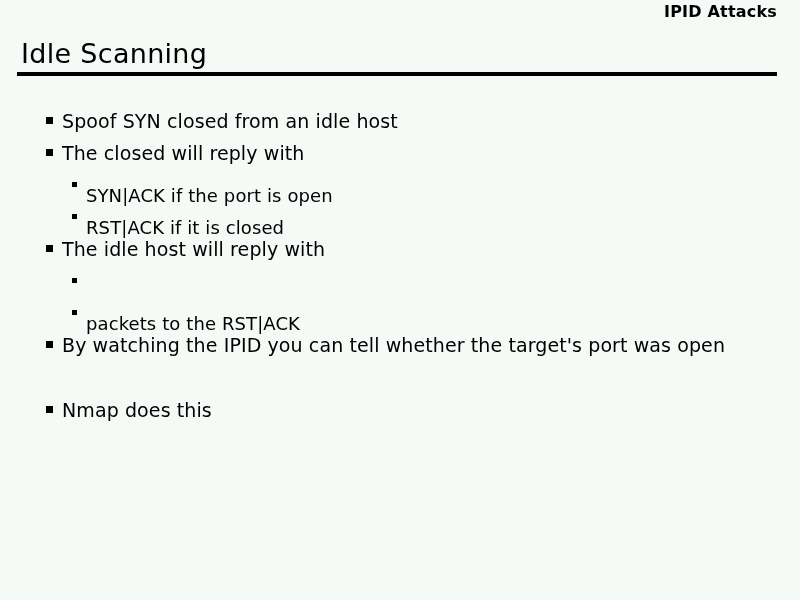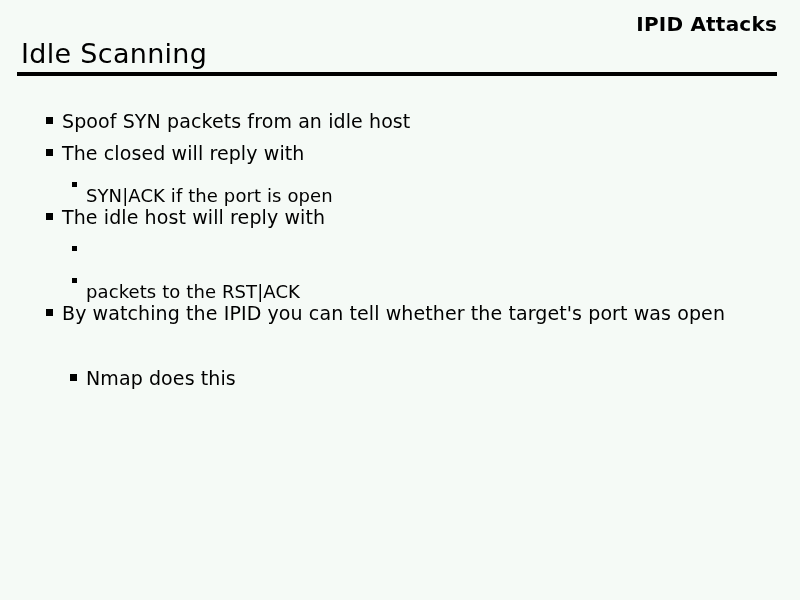--- a/index.html
+++ b/index.html
@@ -18,23 +18,23 @@
     position: relative;
     width: 800px;
     height: 600px;
     background: #f5faf6;
     box-sizing: border-box;
   }
 
   
   .running-head {
     position: absolute;
-    top: 12px;
+    top: 0;
     right: 23px;
-    font-size: 20px;
+    font-size: 16px;
     font-weight: bold;
     letter-spacing: 0.2px;
     line-height: 24px;
     white-space: nowrap;
   }
 
   
   .slide-title {
     position: absolute;
     left: 21px;
@@ -71,21 +71,20 @@
     box-sizing: border-box;
   }
   .bullet-row.level-1 {
     padding-left: 46px;
   }
   .bullet-row.level-2 {
     padding-left: 72px;
   }
   .bullet-row.spacer-before {
     margin-top: 33px;
-    margin-left: 24px;
   }
 
   .marker {
     flex: 0 0 auto;
     background: #000000;
   }
   .level-1 > .marker {
     width: 7px;
     height: 7px;
     margin-top: 11px;
@@ -120,33 +119,37 @@
   <div class="running-head">IPID Attacks</div>
 
   <div class="slide-title">Idle Scanning</div>
 
   <div class="title-rule"></div>
 
   <div class="body-list">
 
     <div class="bullet-row level-1">
       <span class="marker"></span>
-      <span class="bullet-text">Spoof SYN packets from an idle host</span>
+      <span class="bullet-text">Spoof SYN closed from an idle host</span>
     </div>
 
     <div class="bullet-row level-1">
       <span class="marker"></span>
       <span class="bullet-text">The closed will reply with</span>
     </div>
 
     <div class="bullet-row level-2">
       <span class="marker"></span>
       <span class="bullet-text">SYN|ACK if the port is open</span>
     </div>
 
+    <div class="bullet-row level-2">
+      <span class="marker"></span>
+      <span class="bullet-text">RST|ACK if it is closed</span>
+    </div>
 
     <div class="bullet-row level-1">
       <span class="marker"></span>
       <span class="bullet-text">The idle host will reply with</span>
     </div>
 
     <div class="bullet-row level-2">
       <span class="marker"></span>
     </div>
 

